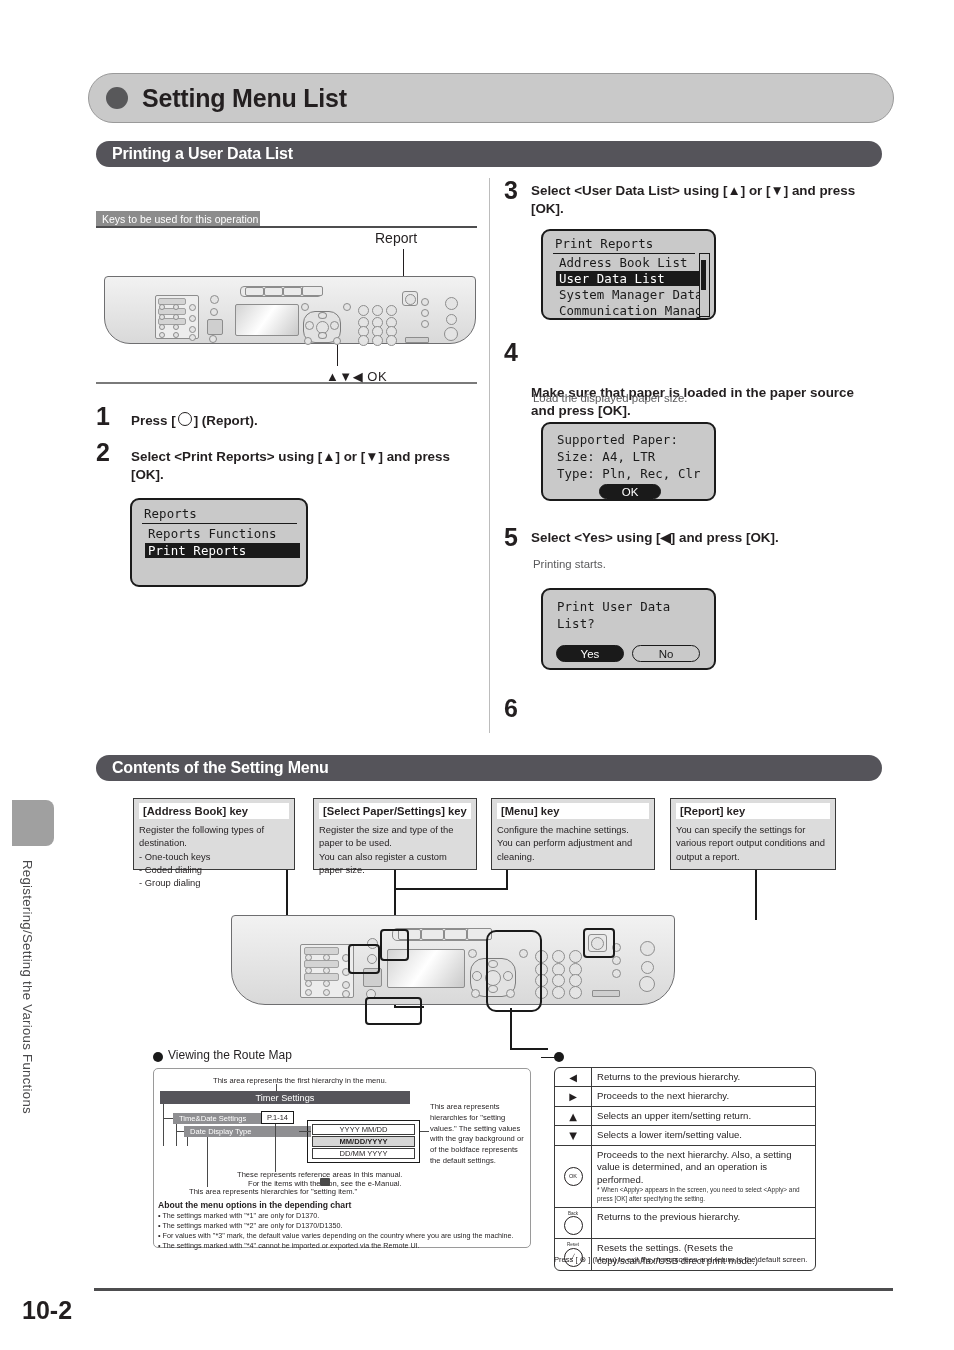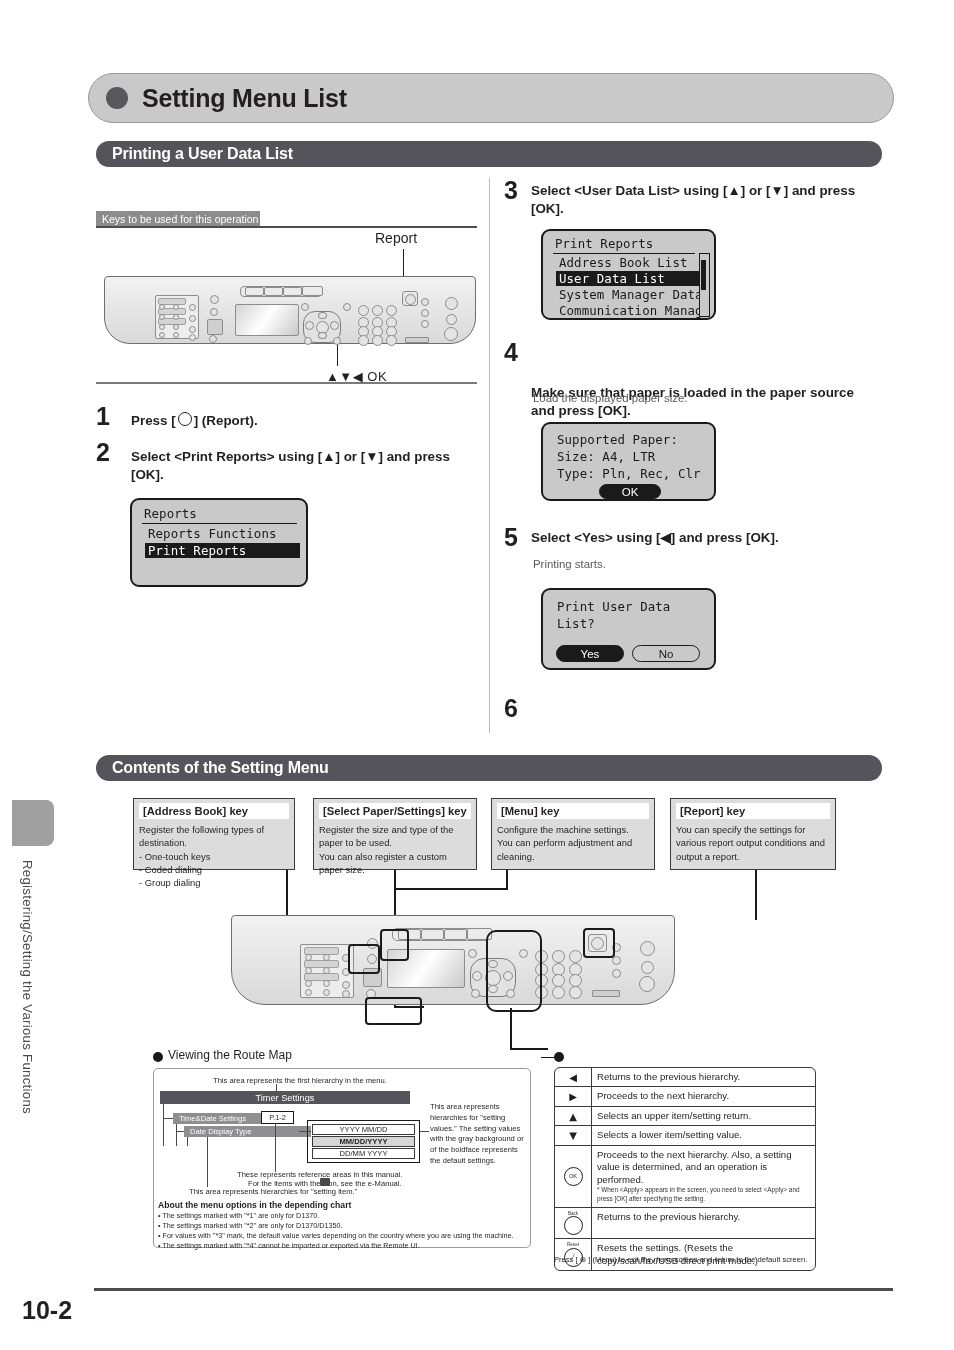--- a/index.html
+++ b/index.html
@@ -468,21 +468,21 @@
   <div class="rm-bullet"></div>
   <div class="rm-title" style="left:168px;">Viewing the Route Map</div>
   <div class="rm-box"></div>
 
   <div class="rm-note" style="left:213px;top:1076px;width:260px;">This area represents the first hierarchy in the menu.</div>
   <div class="rm-line" style="left:276px;top:1084px;width:1px;height:9px;"></div>
 
   <div class="rm-bar-dark" style="left:160px;top:1091px;width:250px;height:13px;">Timer Settings</div>
 
   <div class="rm-bar-gray" style="left:173px;top:1113px;width:105px;height:11px;">Time&amp;Date Settings</div>
-  <div class="rm-ref" style="left:261px;top:1111px;width:33px;height:13px;">P.1-2</div>
+  <div class="rm-ref" style="left:261px;top:1111px;width:33px;height:13px;">P.1-14</div>
 
   <div class="rm-bar-gray" style="left:184px;top:1126px;width:105px;height:11px;">Date Display Type</div>
   <div class="rm-bar-gray2" style="left:289px;top:1126px;width:22px;height:11px;"></div>
 
   <div class="rm-grp" style="left:307px;top:1120px;width:113px;height:43px;"></div>
   <div class="rm-val" style="left:312px;top:1124px;width:103px;height:11px;">YYYY MM/DD</div>
   <div class="rm-val def" style="left:312px;top:1136px;width:103px;height:11px;">MM/DD/YYYY</div>
   <div class="rm-val" style="left:312px;top:1148px;width:103px;height:11px;">DD/MM YYYY</div>
 
   <div class="rm-line" style="left:163px;top:1104px;width:1px;height:42px;"></div>

